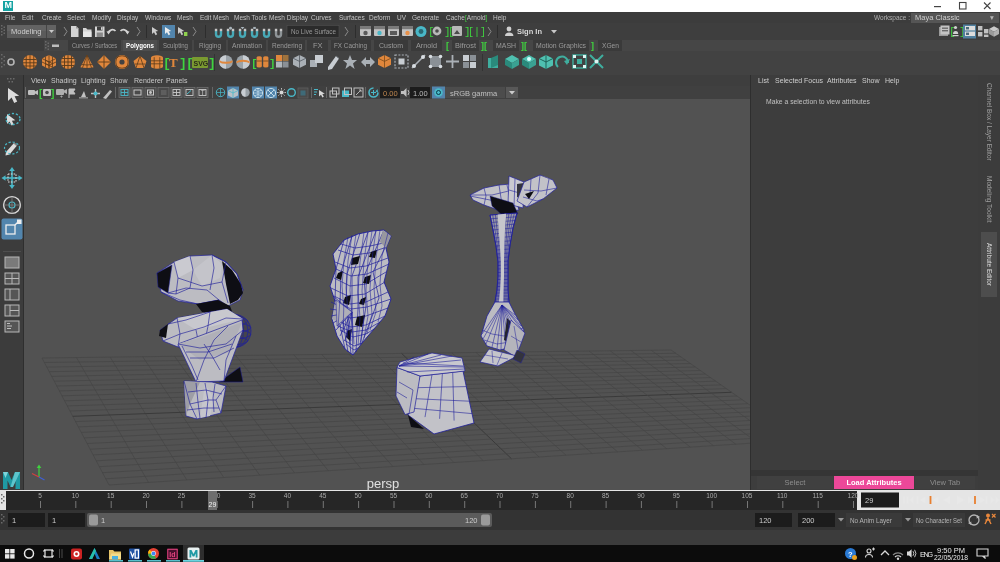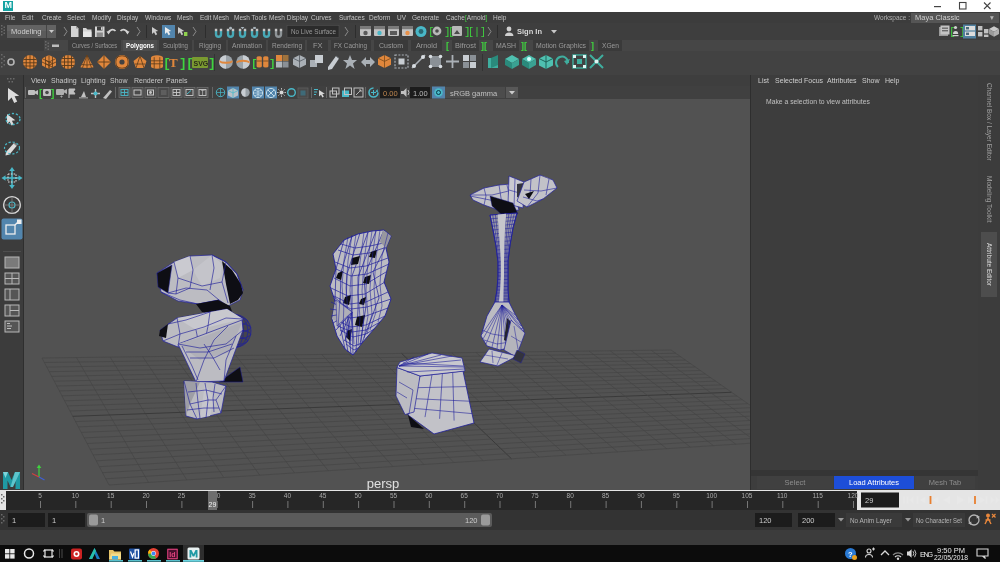--- a/index.html
+++ b/index.html
@@ -1008,22 +1008,22 @@
       <b style="left:7px">List</b>
         <b style="left:24px">Selected</b>
         <b style="left:53px">Focus</b>
       <b style="left:76px">Attributes</b>
         <b style="left:111px">Show</b>
         <b style="left:134px">Help</b>
     </div>
     <div style="position:absolute;left:15px;top:23px;font-size:6.8px;color:#c0c0c0">Make a selection to view attributes</div>
     <div style="position:absolute;left:0;top:395px;width:227px;height:6px;background:#353535;"></div>
     <div style="position:absolute;left:6px;top:401px;width:76px;height:13px;background:#404040;color:#8d8d8d;font-size:7.5px;line-height:13px;text-align:center;">Select</div>
-    <div style="position:absolute;left:83px;top:401px;width:80px;height:13px;background:#1d4ed8;color:#ffffff;font-size:7.5px;line-height:13px;text-align:center;font-weight:normal;">Load Attributes</div>
-    <div style="position:absolute;left:164px;top:401px;width:60px;height:13px;background:#404040;color:#8d8d8d;font-size:7.5px;line-height:13px;text-align:center;">Mesh Tab</div>
+    <div style="position:absolute;left:83px;top:401px;width:80px;height:13px;background:#ec4899;color:#ffffff;font-size:7.5px;line-height:13px;text-align:center;font-weight:bold;">Load Attributes</div>
+    <div style="position:absolute;left:164px;top:401px;width:60px;height:13px;background:#404040;color:#8d8d8d;font-size:7.5px;line-height:13px;text-align:center;">View Tab</div>
   </div>
 
   <div id="rightstrip" class="abs">
     <div class="vtab" style="top:3px;height:87px;">Channel Box / Layer Editor</div>
     <div class="vtab" style="top:94px;height:60px;">Modeling Toolkit</div>
     <div class="vtab" style="top:157px;height:65px;background:#4d4d4d;color:#dddddd;">Attribute Editor</div>
   </div>
 
   <div id="timerow" class="abs">
     <svg width="1000" height="20" style="position:absolute;left:0;top:0">

